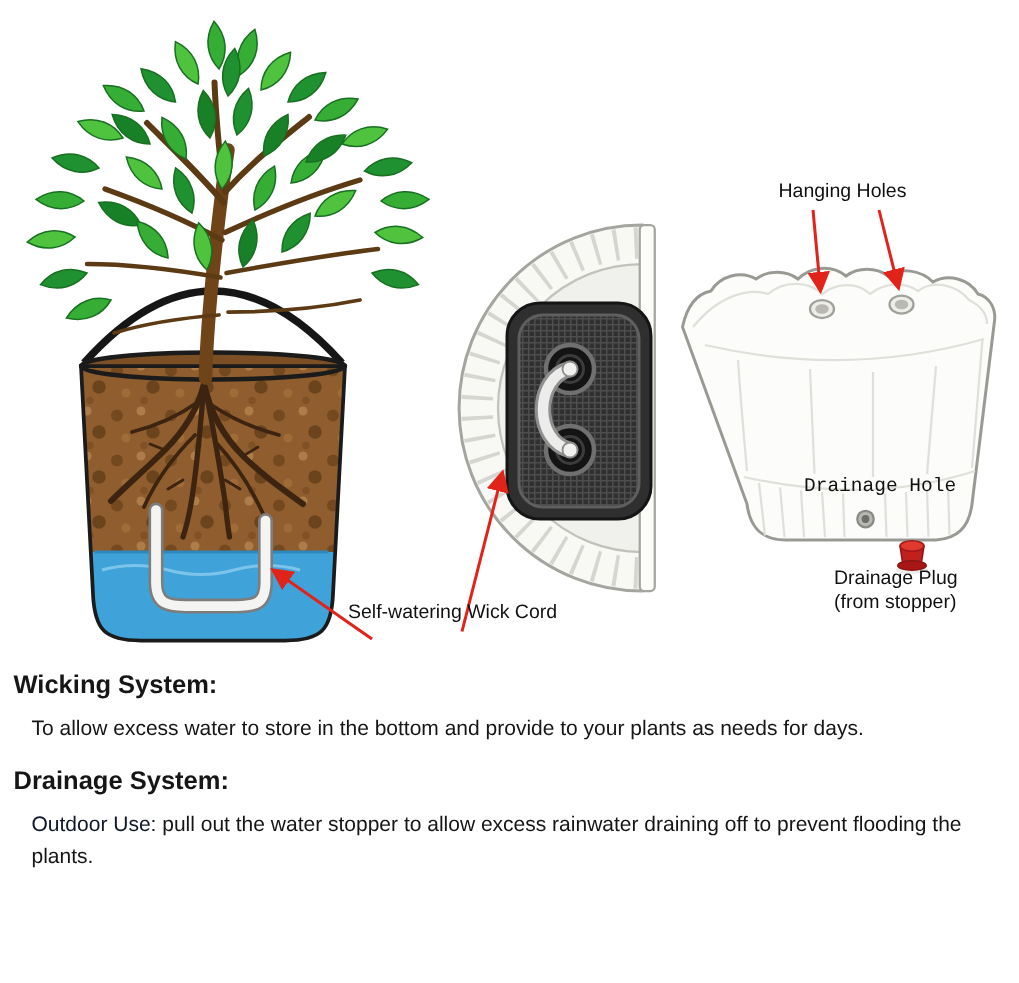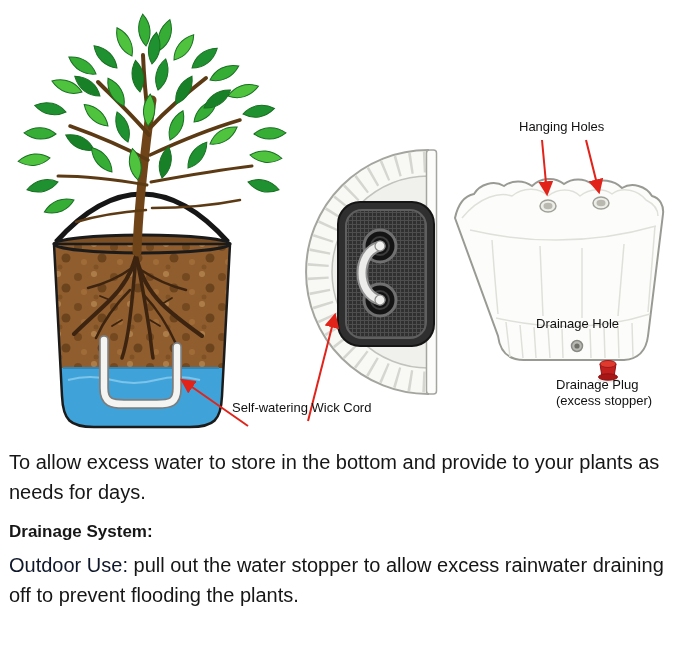--- a/index.html
+++ b/index.html
@@ -3,21 +3,21 @@
 <meta charset="utf-8">
 <style>
   html,body{margin:0;padding:0;background:#ffffff;}
   .stage{position:relative;width:679px;height:655px;background:#fff;overflow:hidden;
          font-family:"Liberation Sans",sans-serif;}
   svg.illus{position:absolute;left:0;top:0;}
   .label{position:absolute;font-size:13px;color:#111;white-space:nowrap;line-height:1.2;}
   .label.center{white-space:normal;}
   .text-section{position:absolute;left:9px;right:9px;top:447px;color:#161616;}
   .text-section h3{font-size:17px;font-weight:700;margin:0 0 8px 0;}
-  .text-section p{font-size:20px;line-height:1.5;margin:0 0 15px 0;}
+  .text-section p{font-size:14px;line-height:1.5;margin:0 0 15px 12px;}
   .green{color:#0f172a;}
   p.indoor{margin-top:17px;}
 </style>
 </head>
 <body>
 
 <div class="stage">
 
   <svg class="illus" width="679" height="450" viewBox="0 0 679 450">
     <defs>
@@ -200,27 +200,28 @@
 
     <g stroke="#e2231a" stroke-width="2">
       <line x1="542" y1="140" x2="547" y2="194" marker-end="url(#arrR)"></line>
       <line x1="586" y1="140" x2="599" y2="192" marker-end="url(#arrR)"></line>
       <line x1="248" y1="426" x2="182" y2="380" marker-end="url(#arrR)"></line>
       <line x1="308" y1="421" x2="335" y2="315" marker-end="url(#arrR)"></line>
     </g>
   </svg>
 
   <div class="label" style="left:519px;top:119px;">Hanging Holes</div>
-  <div class="label" style="left:536px;top:316px;">Drainage Hole</div>
+  <div class="label" style="left:536px;top:316px;font-family:Liberation Mono, monospace;">Drainage Hole</div>
   <div class="label center" style="left:556px;top:377px;width:112px;">
     <div>Drainage Plug</div>
-    <div>(excess stopper)</div>
+    <div>(from stopper)</div>
   </div>
   <div class="label" style="left:232px;top:400px;">Self-watering Wick Cord</div>
 
   <div class="text-section">
+    <h3>Wicking System:</h3>
     <p>To allow excess water to store in the bottom and provide to your plants as needs for days.</p>
     <h3>Drainage System:</h3>
     <p><span class="green">Outdoor Use:</span>
       <span>pull out the water stopper to allow excess rainwater draining off to prevent flooding the plants.</span></p>
   </div>
 
 </div>
 
 </body></html>

